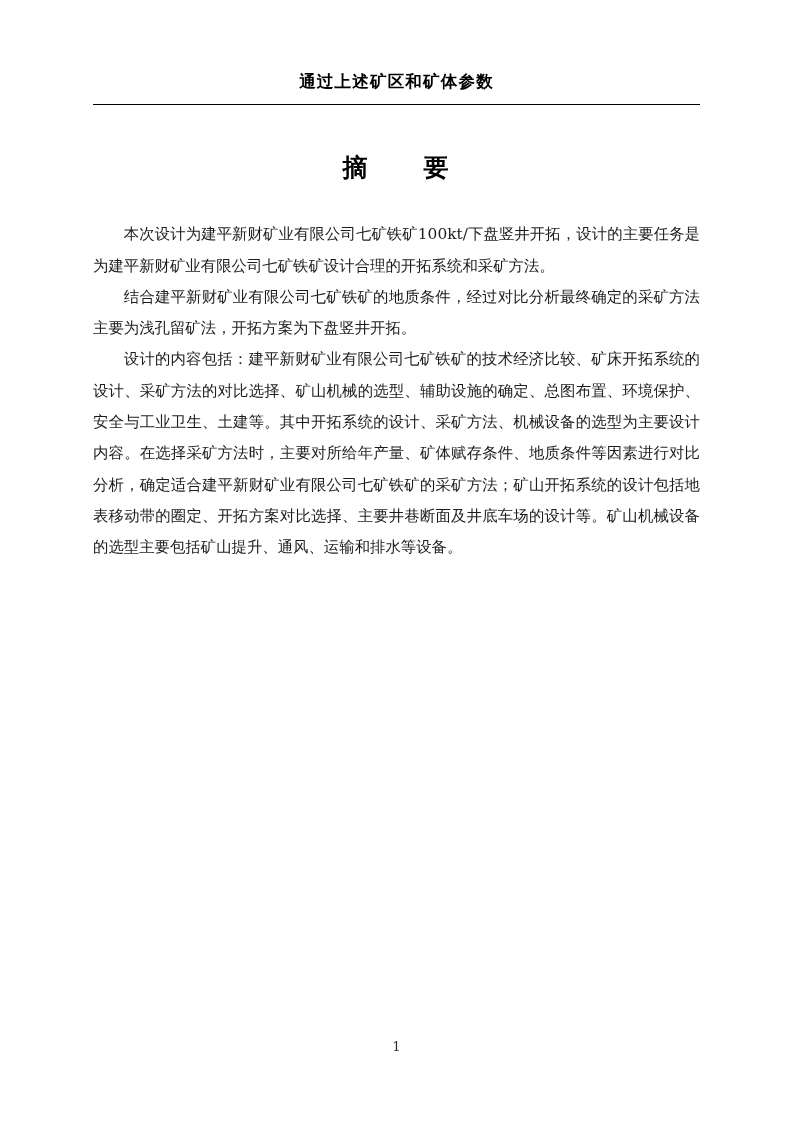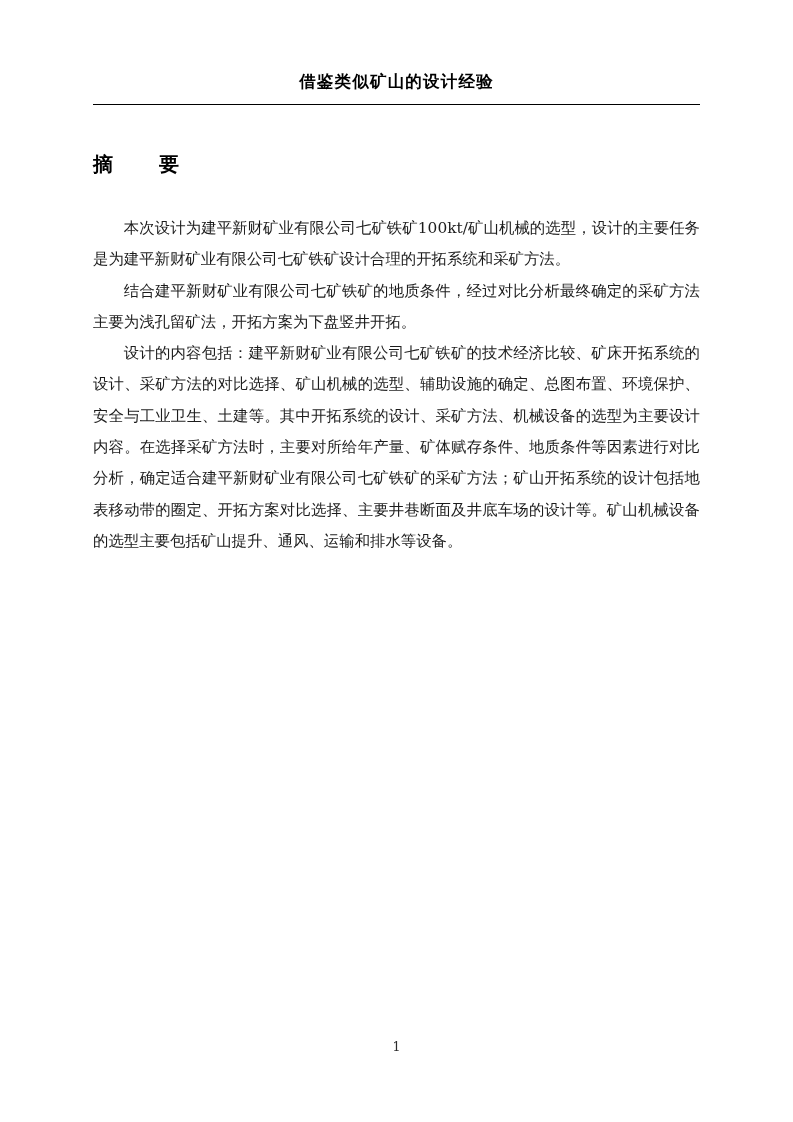--- a/index.html
+++ b/index.html
@@ -52,21 +52,22 @@
 
   
   .content {
     position: absolute;
     left: 93px;
     top: 130px;
     width: 607px;
   }
 
   .doc-title {
-    font-size: 20px;
+    text-align: center;
+    font-size: 25px;
     font-weight: bold;
     color: #000000;
     letter-spacing: 2px;
     margin: 22px 0 0 0;
     line-height: 1.25;
     white-space: pre;
     font-family: Liberation Serif, serif;
   }
 
   .abstract-body {
@@ -114,30 +115,30 @@
     color: #2b2b2b;
     font-family: "DejaVu Serif", "Liberation Serif", serif;
   }
 </style>
 </head>
 <body>
 
 <div class="page">
 
   <div class="header">
-    <div class="header-title">借鉴类似矿山的设计经验</div>
+    <div class="header-title">通过上述矿区和矿体参数</div>
   </div>
   <div class="header-rule"></div>
 
   <div class="content">
 
     <div class="doc-title">摘　　要</div>
 
     <div class="abstract-body">
-      <p class="para">本次设计为建平新财矿业有限公司七矿铁矿100kt/矿山机械的选型，设计的主要任务是为建平新财矿业有限公司七矿铁矿设计合理的开拓系统和采矿方法。</p>
+      <p class="para">本次设计为建平新财矿业有限公司七矿铁矿100kt/下盘竖井开拓，设计的主要任务是为建平新财矿业有限公司七矿铁矿设计合理的开拓系统和采矿方法。</p>
       <p class="para">结合建平新财矿业有限公司七矿铁矿的地质条件，经过对比分析最终确定的采矿方法主要为浅孔留矿法，开拓方案为下盘竖井开拓。</p>
       <p class="para">设计的内容包括：建平新财矿业有限公司七矿铁矿的技术经济比较、矿床开拓系统的设计、采矿方法的对比选择、矿山机械的选型、辅助设施的确定、总图布置、环境保护、安全与工业卫生、土建等。其中开拓系统的设计、采矿方法、机械设备的选型为主要设计内容。在选择采矿方法时，主要对所给年产量、矿体赋存条件、地质条件等因素进行对比分析，确定适合建平新财矿业有限公司七矿铁矿的采矿方法；矿山开拓系统的设计包括地表移动带的圈定、开拓方案对比选择、主要井巷断面及井底车场的设计等。矿山机械设备的选型主要包括矿山提升、通风、运输和排水等设备。</p>
 
     </div>
 
   </div>
 
   <div class="footer">
     <span class="page-number">1</span>
   </div>

